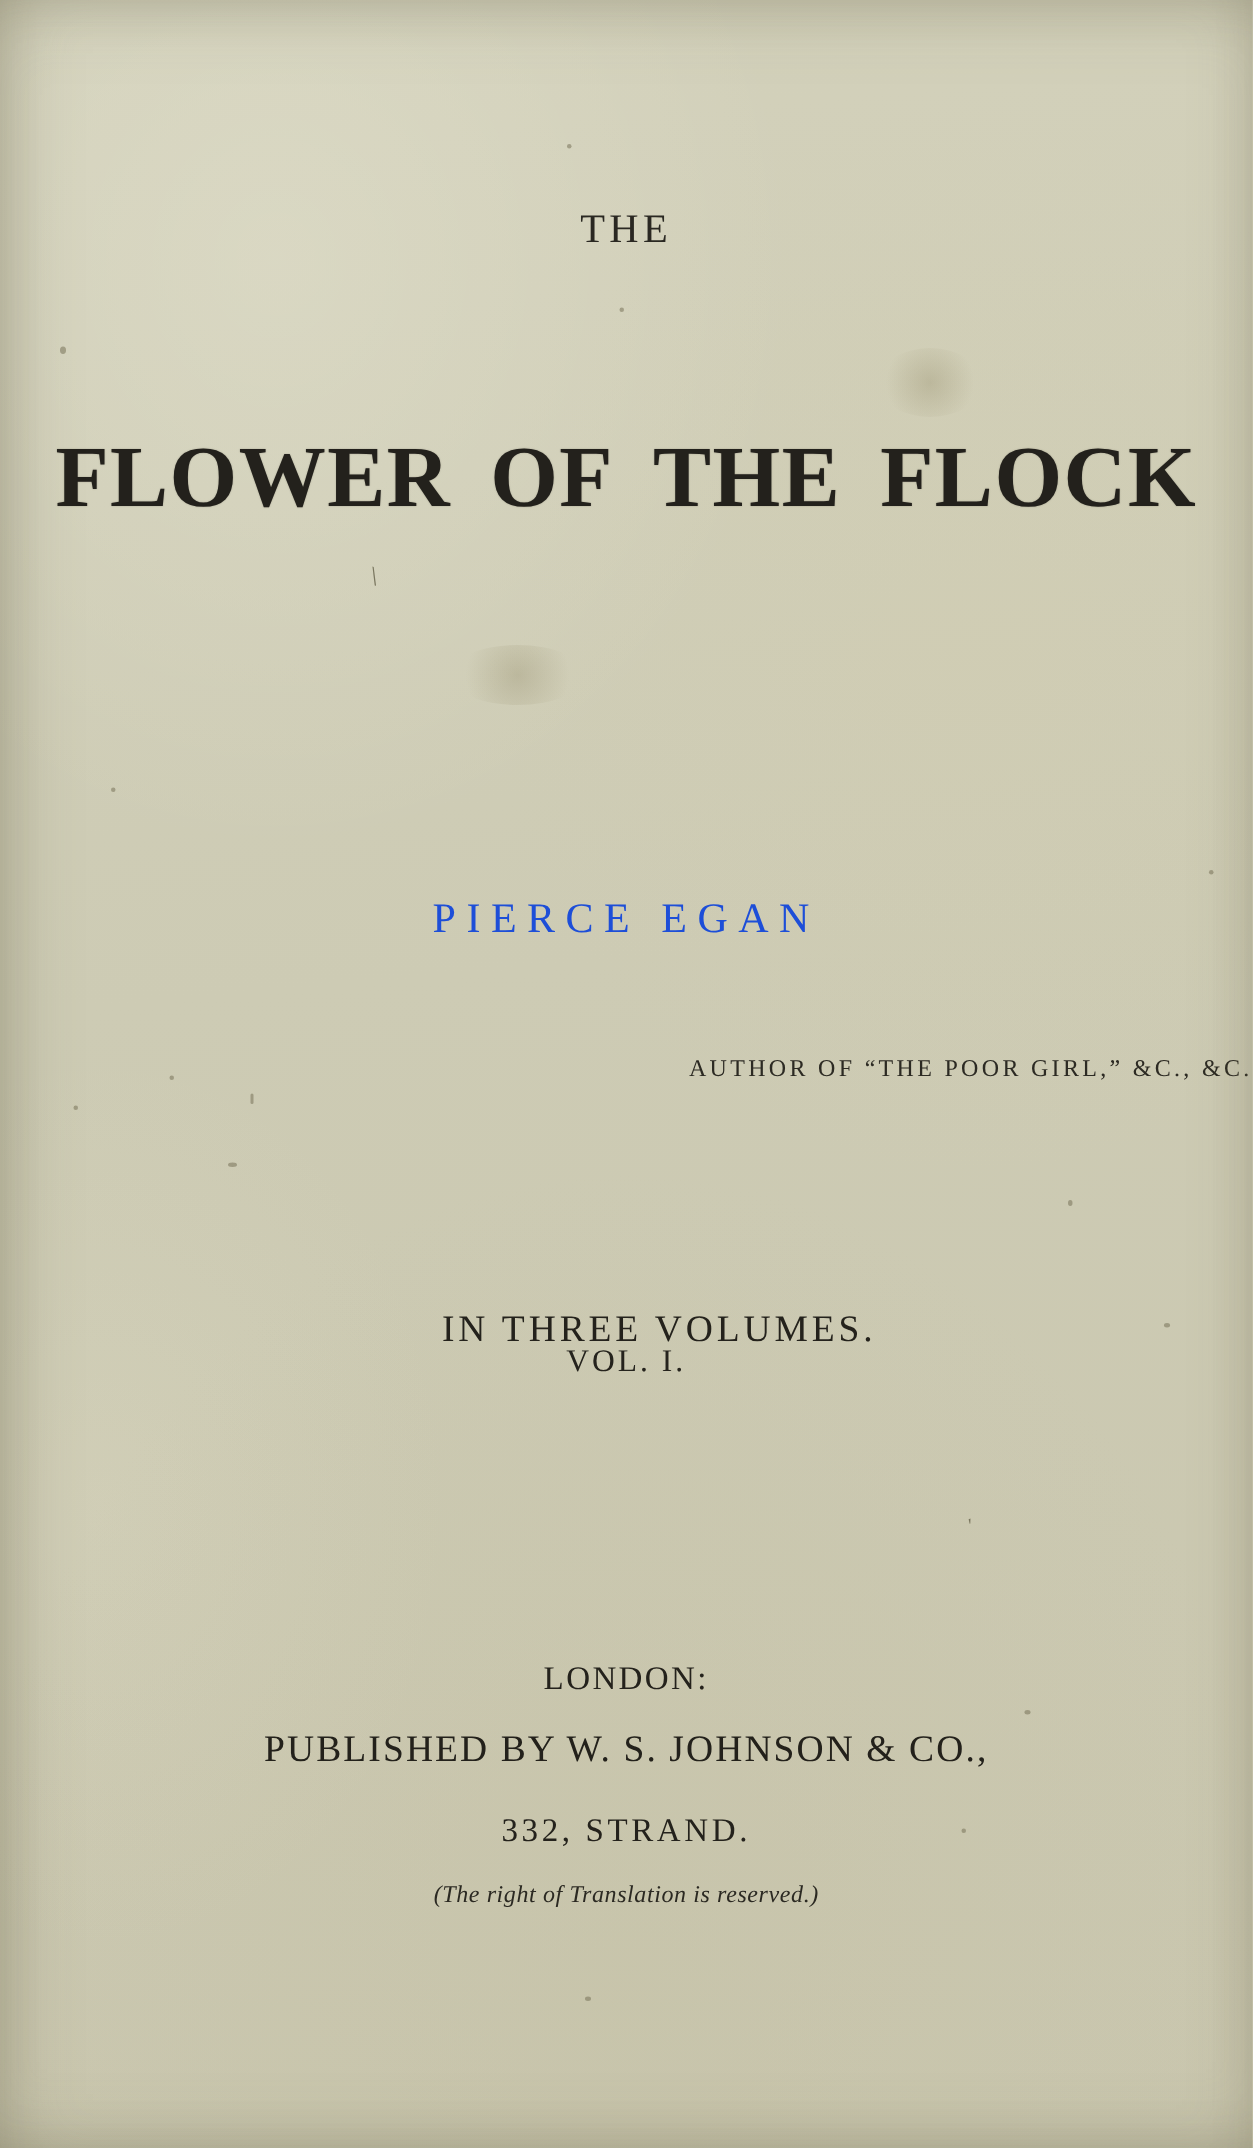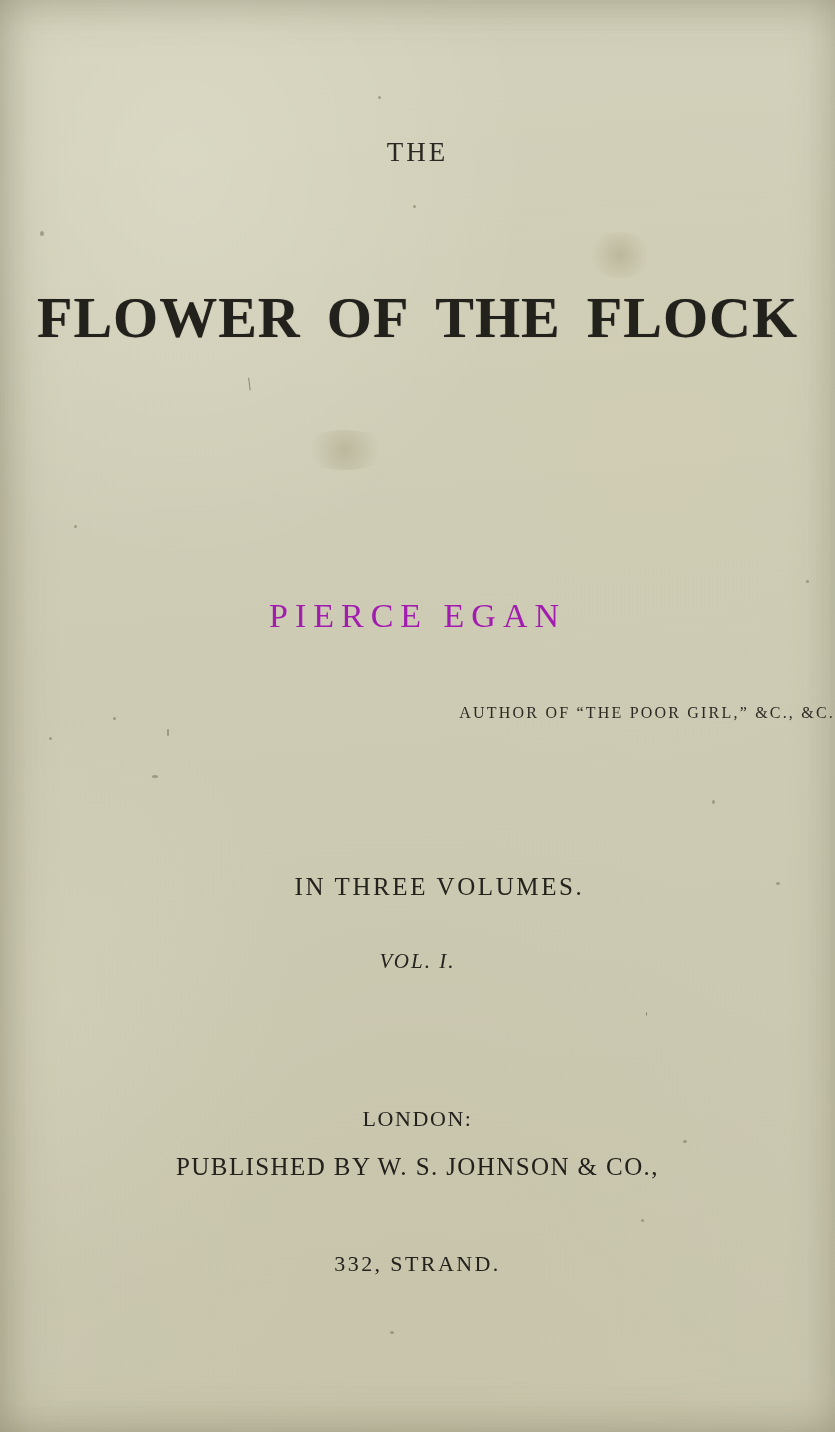--- a/index.html
+++ b/index.html
@@ -64,47 +64,46 @@
 
   .by {
     top: 497px;
     font-size: 15px;
     letter-spacing: 2px;
     color: #2d2b24;
   }
 
   .author {
     top: 597px;
-    font-size: 34px;
+    font-size: 28px;
     letter-spacing: 7px;
-    color: #a21caf;
+    color: #1d4ed8;
   }
 
   .author-of {
     top: 704px;
     font-size: 16px;
     letter-spacing: 2.2px;
     color: #2c2a23;
     text-align: right;
   }
 
   .volumes {
     top: 873px;
     font-size: 25px;
     letter-spacing: 2.6px;
     color: #24221c;
     margin-left: 44px;
   }
 
   .vol {
-    top: 949px;
+    top: 895px;
     font-size: 21px;
     letter-spacing: 2px;
     color: #25231d;
-    font-style: italic;
   }
 
   .london {
     top: 1106px;
     font-size: 22px;
     letter-spacing: 1.6px;
     color: #24221c;
   }
 
   .publisher {
@@ -112,21 +111,20 @@
     font-size: 25px;
     letter-spacing: 1.4px;
     color: #23211b;
   }
 
   .strand {
     top: 1207px;
     font-size: 22px;
     letter-spacing: 2.4px;
     color: #24221c;
-    margin-top: 44px;
   }
 
   .translation {
     top: 1255px;
     font-size: 16px;
     font-style: italic;
     letter-spacing: 0.4px;
     color: #2b2922;
   }
 
@@ -172,20 +170,21 @@
   <div class="line volumes">IN THREE VOLUMES.</div>
 
   <div class="line vol">VOL. I.</div>
 
   <div class="line london">LONDON:</div>
 
   <div class="line publisher">PUBLISHED BY W. S. JOHNSON &amp; CO.,</div>
 
   <div class="line strand">332, STRAND.</div>
 
+  <div class="line translation">(The right of Translation is reserved.)</div>
 
 </div>
 
 <div class="speck" style="left:378px; top:96px; width:3px; height:3px;"></div>
 <div class="speck" style="left:413px; top:205px; width:3px; height:3px;"></div>
 <div class="speck" style="left:40px; top:231px; width:4px; height:5px;"></div>
 <div class="speck" style="left:74px; top:525px; width:3px; height:3px;"></div>
 <div class="speck" style="left:806px; top:580px; width:3px; height:3px;"></div>
 <div class="speck" style="left:49px; top:737px; width:3px; height:3px;"></div>
 <div class="speck" style="left:113px; top:717px; width:3px; height:3px;"></div>

